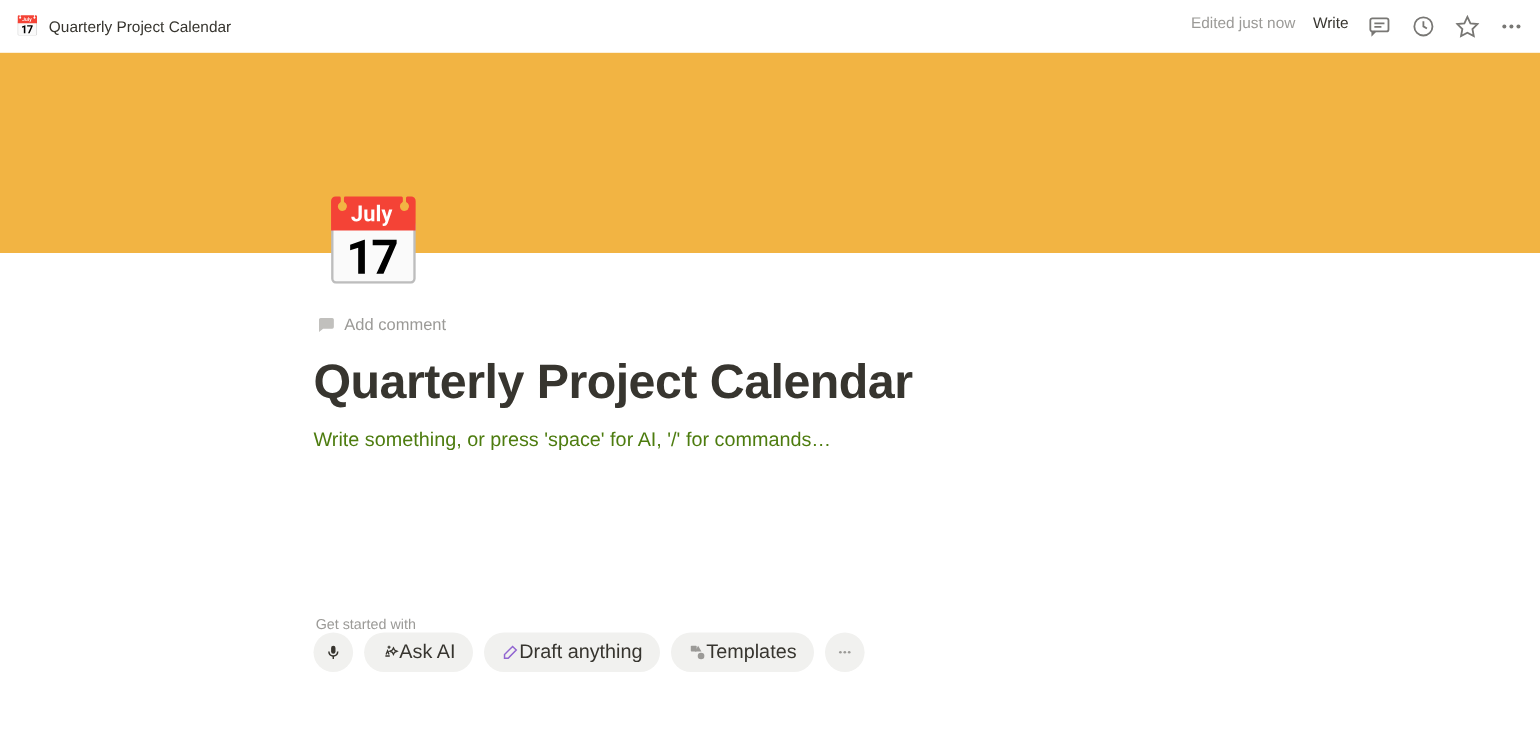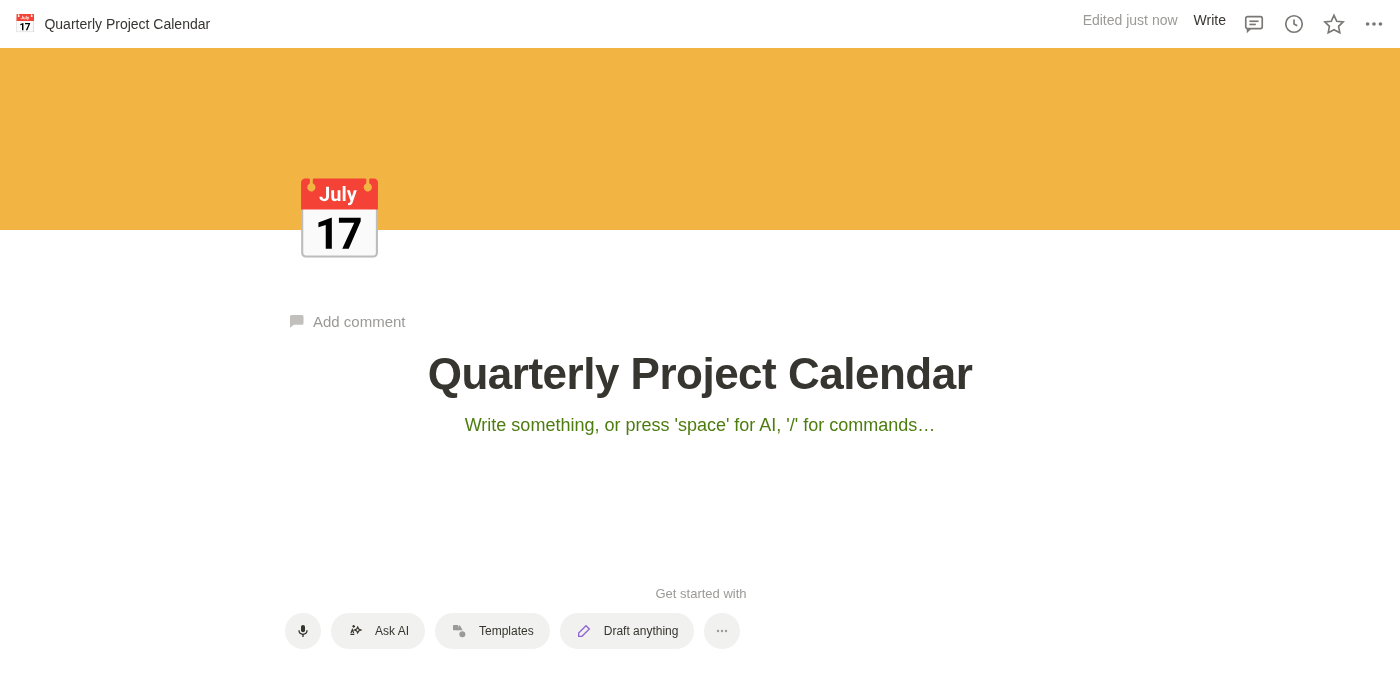--- a/index.html
+++ b/index.html
@@ -80,22 +80,21 @@
     .page-icon {
       font-size: 78px;
       line-height: 1;
       position: absolute;
       top: -48px;
       left: 6px;
       cursor: pointer;
     }
     
     .below-icon {
-      padding-top: 82px;
-      text-align: center;
+      padding-top: 56px;
     }
     
     .add-comment {
       display: flex;
       align-items: center;
       gap: 8px;
       color: #9b9a97;
       font-size: 15px;
       cursor: pointer;
       margin-bottom: 18px;
@@ -118,37 +117,37 @@
     
     .content-placeholder {
       font-size: 18px;
       color: #4d7c0f;
       margin-bottom: 150px;
     }
     
     .get-started-label {
       font-size: 13px;
       color: #9b9a97;
-      margin-bottom: 12px;
+      margin-bottom: 0;
       margin-left: 2px;
     }
     .action-row {
       display: flex;
       align-items: center;
       gap: 10px;
     }
     .pill {
       display: inline-flex;
       align-items: center;
-      gap: 12px;
+      gap: 0;
       height: 36px;
       padding: 0 16px;
       border-radius: 18px;
       background: #f1f1ef;
-      font-size: 12px;
+      font-size: 18px;
       color: #37352f;
       cursor: pointer;
       font-weight: 500;
     }
     .pill-icononly {
       width: 36px;
       padding: 0;
       justify-content: center;
     }
     .pill svg {
@@ -236,33 +235,33 @@
       </div>
 
       <div class="pill">
         <svg class="askai-icon" viewBox="0 0 24 24" fill="none" stroke="currentColor" stroke-width="1.8">
           <path d="M10 3v4M8 5h4M6 15l2-5 2 5M5 17h6M16 6l1.5 3L21 10.5 17.5 12 16 15l-1.5-3L11 10.5 14.5 9z"></path>
         </svg>
         <span>Ask AI</span>
       </div>
 
       <div class="pill">
+        <svg class="draft-icon" viewBox="0 0 24 24" fill="none" stroke="currentColor" stroke-width="2">
+          <path d="M4 20h5L20 9l-5-5L4 15v5z"></path>
+        </svg>
+        <span>Draft anything</span>
+      </div>
+
+      <div class="pill">
         <svg class="templates-icon" viewBox="0 0 24 24" fill="currentColor">
           <rect x="3" y="3" width="8" height="8" rx="1"></rect>
           <circle cx="17" cy="17" r="4.5"></circle>
           <path d="M13 3l4.5 8h-9z"></path>
         </svg>
         <span>Templates</span>
-      </div>
-
-      <div class="pill">
-        <svg class="draft-icon" viewBox="0 0 24 24" fill="none" stroke="currentColor" stroke-width="2">
-          <path d="M4 20h5L20 9l-5-5L4 15v5z"></path>
-        </svg>
-        <span>Draft anything</span>
       </div>
 
       <div class="pill pill-icononly dots">
         <svg viewBox="0 0 24 24" fill="currentColor">
           <circle cx="6" cy="12" r="1.8"></circle>
           <circle cx="12" cy="12" r="1.8"></circle>
           <circle cx="18" cy="12" r="1.8"></circle>
         </svg>
       </div>
     </div>

